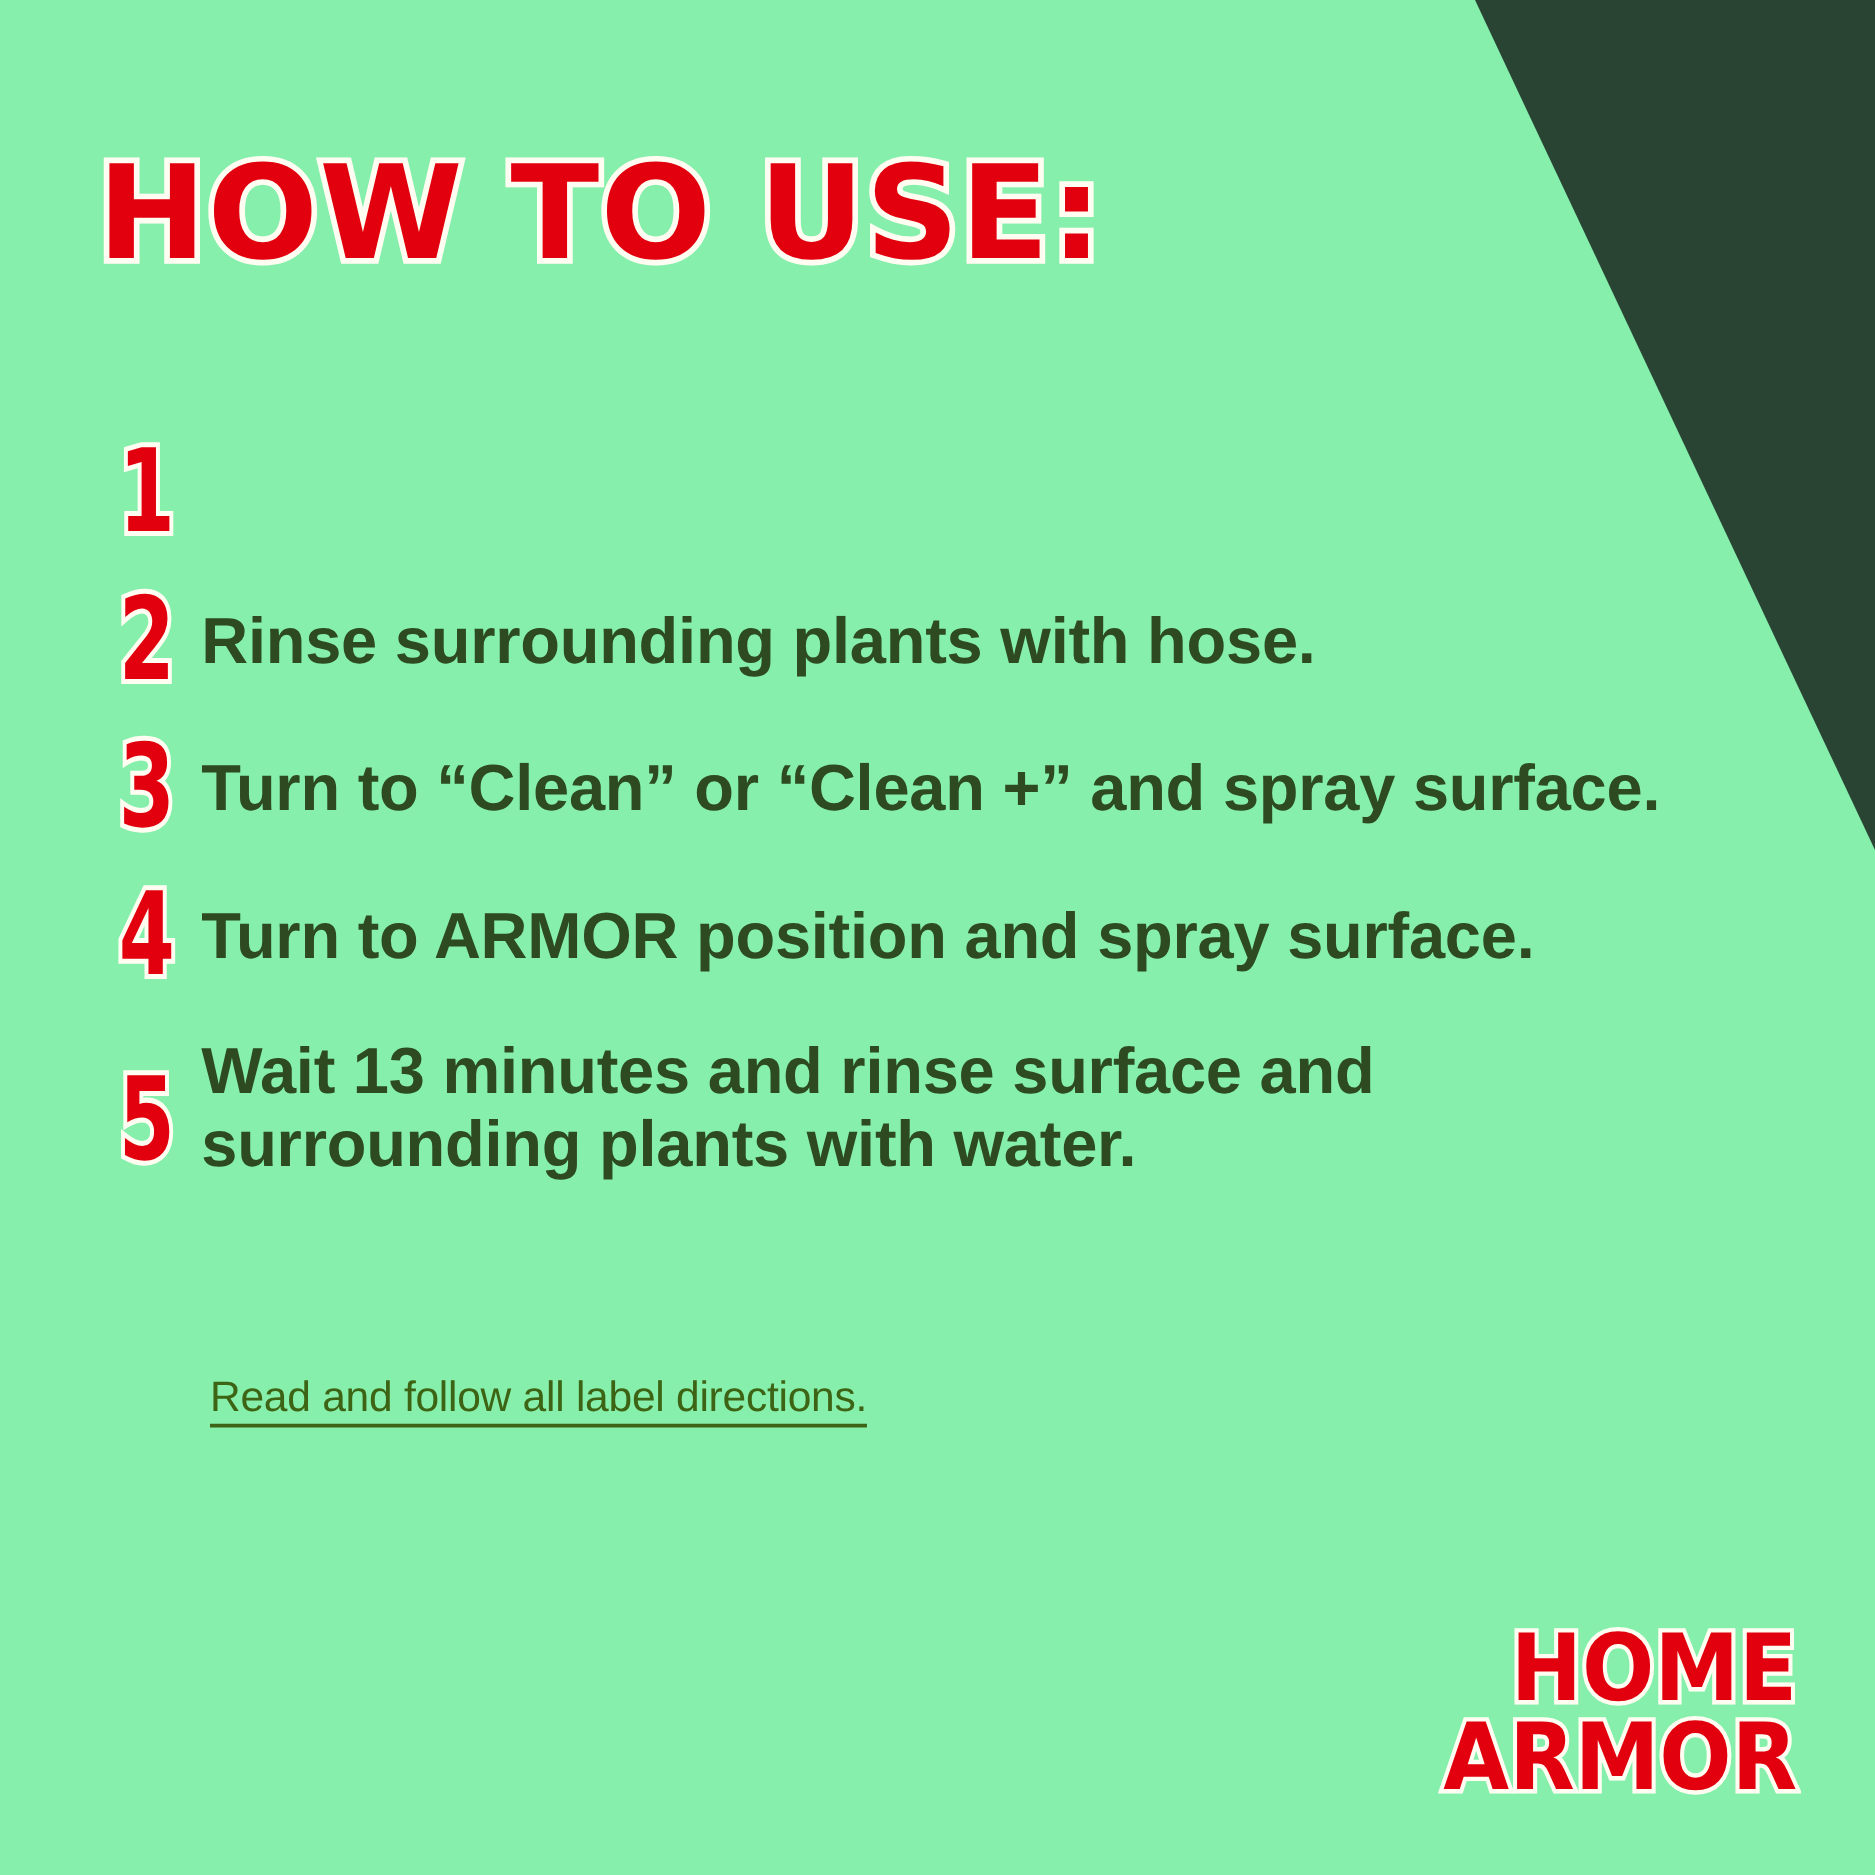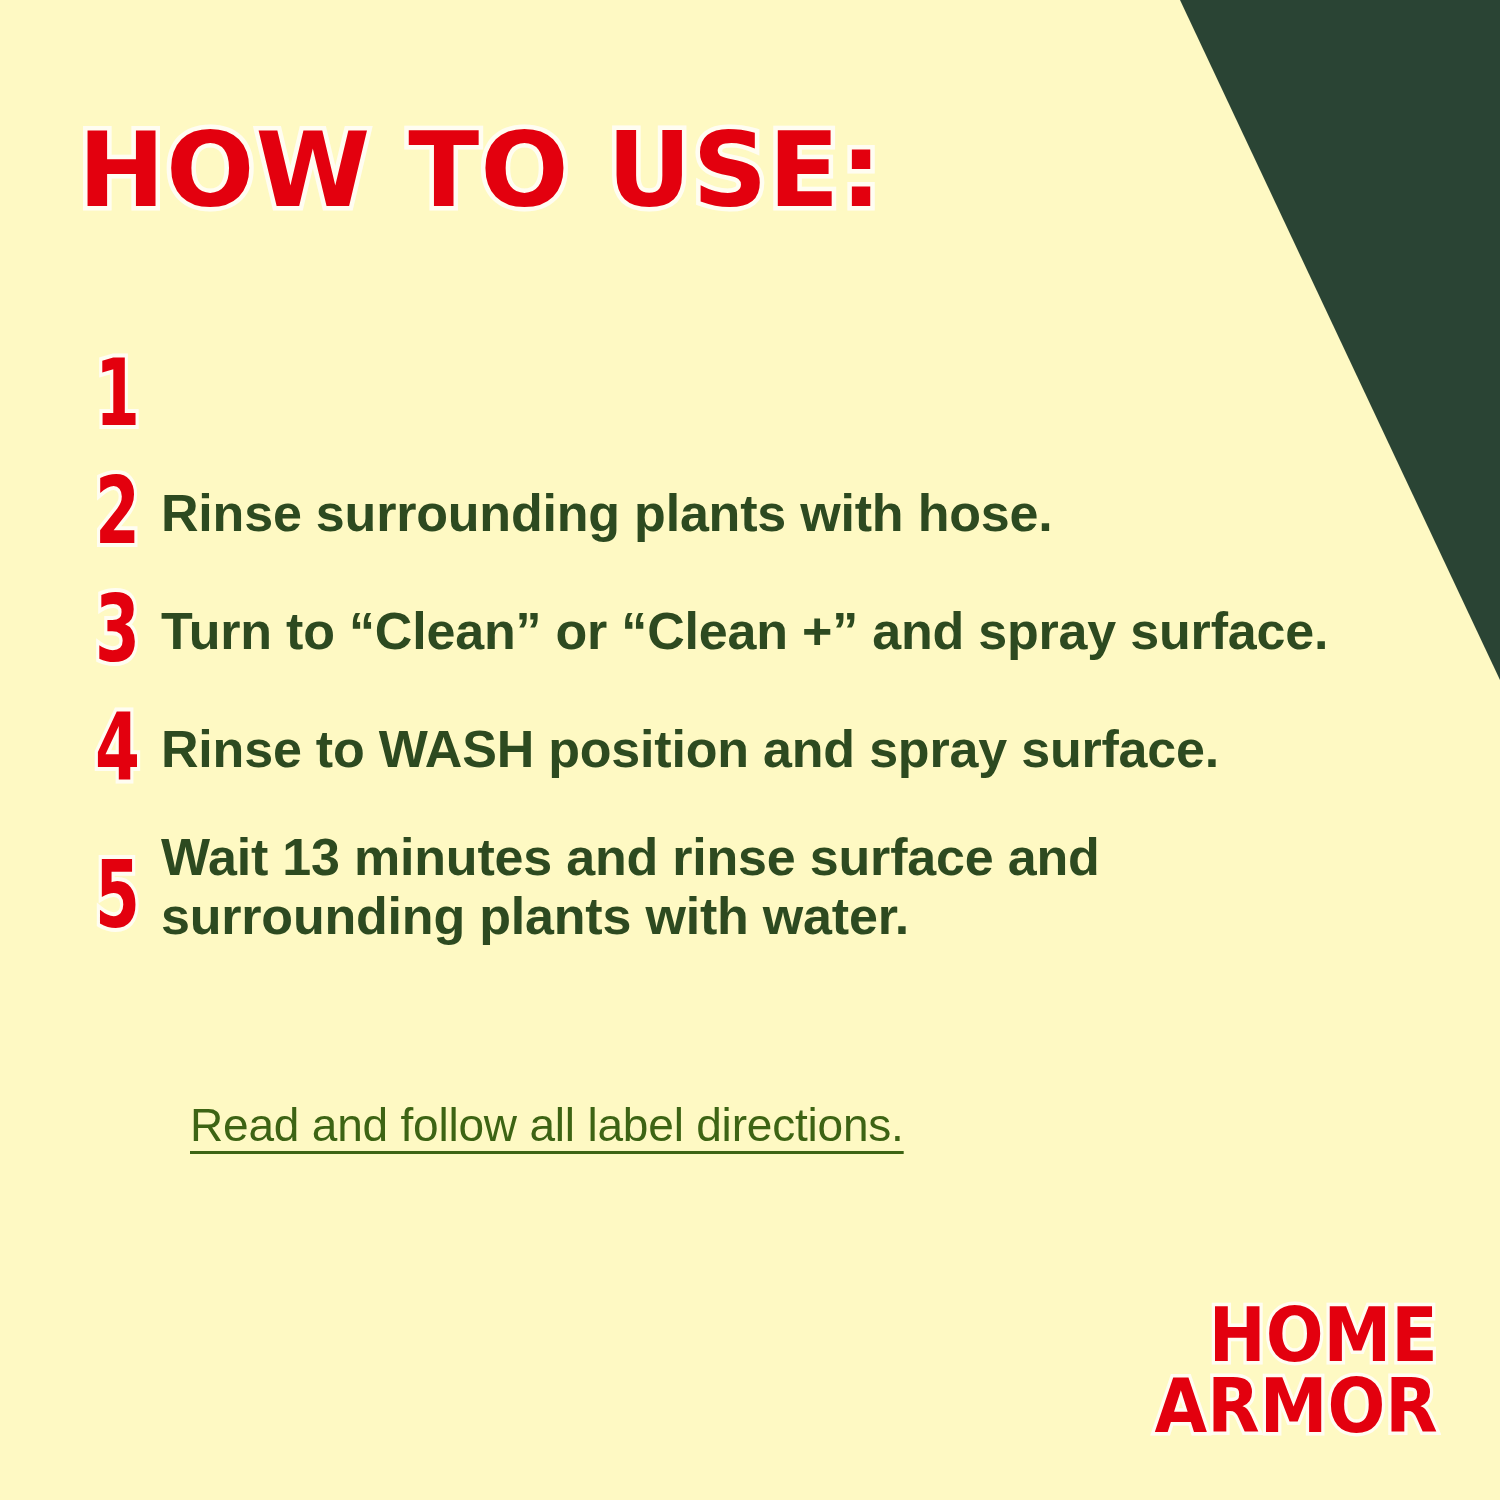--- a/index.html
+++ b/index.html
@@ -4,21 +4,21 @@
 <style>
   html, body {
     margin: 0;
     padding: 0;
     background: #ffffff;
   }
   #poster {
     position: relative;
     width: 1500px;
     height: 1500px;
-    background: #fef9c3;
+    background: #86efac;
     overflow: hidden;
     font-family: "Liberation Sans", sans-serif;
   }
 
   
   .corner-wedge {
     position: absolute;
     top: 0;
     right: 0;
     width: 320px;
@@ -81,23 +81,23 @@
     padding-top: 14px;
     margin-left: -12px;
     letter-spacing: -0.2px;
   }
   .step.two-line .step-text { padding-top: 4px; }
   .step.two-line .step-num  { padding-top: 30px; }
 
   
   .disclaimer {
     position: absolute;
-    left: 190px;
+    left: 168px;
     top: 1098px;
-    font-size: 46px;
+    font-size: 34px;
     line-height: 1.2;
     color: #3D6414;
     text-decoration: underline;
     text-underline-offset: 10px;
     text-decoration-thickness: 3px;
     letter-spacing: -0.2px;
   }
 
   
   .logo {
@@ -140,21 +140,21 @@
       <span class="step-text">Rinse surrounding plants with hose.</span>
     </div>
 
     <div class="step">
       <span class="step-num">3</span>
       <span class="step-text">Turn to “Clean” or “Clean +” and spray surface.</span>
     </div>
 
     <div class="step">
       <span class="step-num">4</span>
-      <span class="step-text">Rinse to WASH position and spray surface.</span>
+      <span class="step-text">Turn to ARMOR position and spray surface.</span>
     </div>
 
     <div class="step two-line">
       <span class="step-num">5</span>
       <span class="step-text">Wait 13 minutes and rinse surface and surrounding plants with water.</span>
     </div>
 
   </div>
 
   <div class="disclaimer">Read and follow all label directions.</div>

